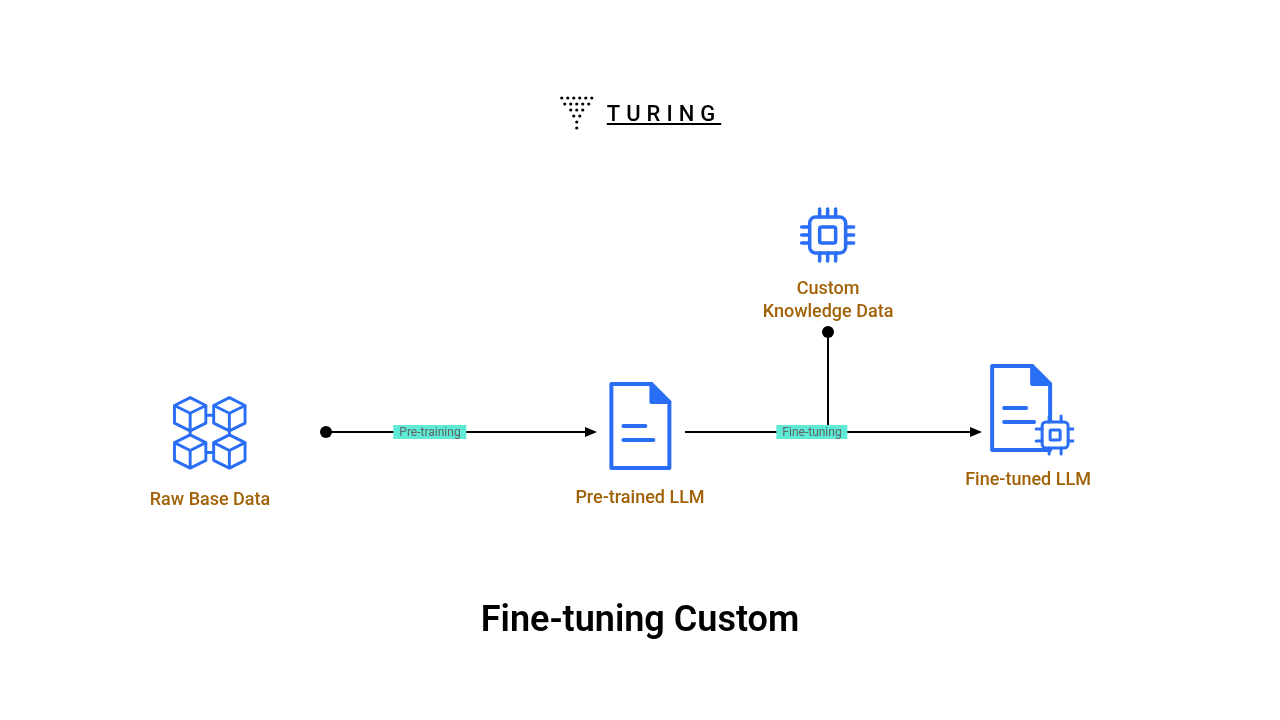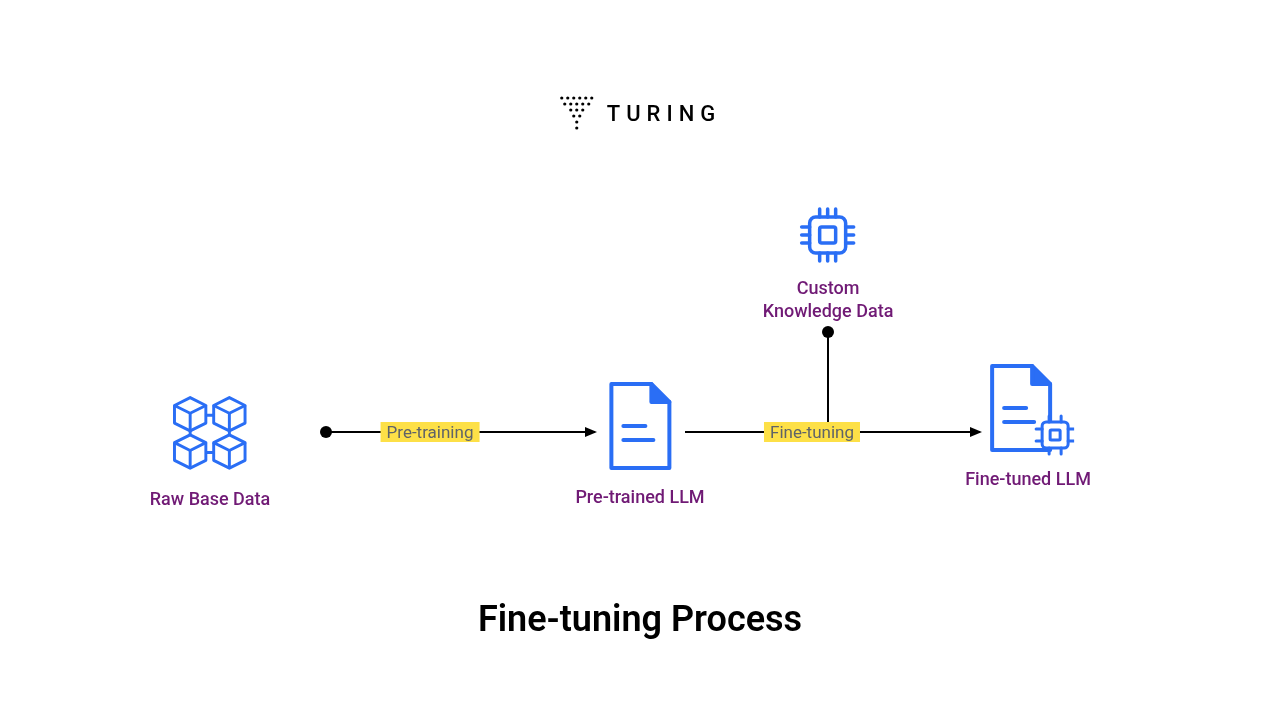--- a/index.html
+++ b/index.html
@@ -12,20 +12,21 @@
       overflow: hidden;
     }
     .logo-area {
       position: absolute;
       top: 95px;
       left: 50%;
       transform: translateX(-50%);
       display: flex;
       align-items: center;
       gap: 12px;
+      text-decoration: underline;
     }
     .logo-text {
       font-size: 22px;
       letter-spacing: 6px;
       font-weight: 500;
       color: #000;
     }
     .diagram-title {
       position: absolute;
       bottom: 80px;
@@ -37,39 +38,39 @@
     }
     .node {
       position: absolute;
       display: flex;
       flex-direction: column;
       align-items: center;
     }
     .node-label {
       font-size: 18px;
       font-weight: 500;
-      color: #701a75;
+      color: #a16207;
       text-align: center;
       margin-top: 12px;
       white-space: nowrap;
     }
     .node-label.twoline {
       white-space: normal;
       line-height: 1.25;
     }
     #node-raw { left: 210px; top: 378px; transform: translateX(-50%); }
     #node-pretrained { left: 640px; top: 378px; transform: translateX(-50%); }
     #node-finetuned { left: 1028px; top: 360px; transform: translateX(-50%); }
     #node-custom { left: 828px; top: 205px; transform: translateX(-50%); }
     .edge-label {
       position: absolute;
-      font-size: 17px;
+      font-size: 12px;
       color: #5f6368;
       transform: translate(-50%, -50%);
-      background: #fde047;
+      background: #5eead4;
       padding: 0 6px;
     }
     #label-pretraining { left: 430px; top: 432px; }
     #label-finetuning { left: 812px; top: 432px; text-align: center; }
     svg { display: block; }
   </style>
 </head>
 <body>
 
 <svg width="1280" height="720" style="position:absolute;left:0;top:0;">
@@ -195,13 +196,13 @@
   </svg>
   <div class="node-label twoline">
     <span>Custom</span><br>
     <span>Knowledge Data</span>
   </div>
 </div>
 
 <div class="edge-label" id="label-pretraining">Pre-training</div>
 <div class="edge-label" id="label-finetuning">Fine-tuning</div>
 
-<div class="diagram-title">Fine-tuning Process</div>
+<div class="diagram-title">Fine-tuning Custom</div>
 
 </body></html>

